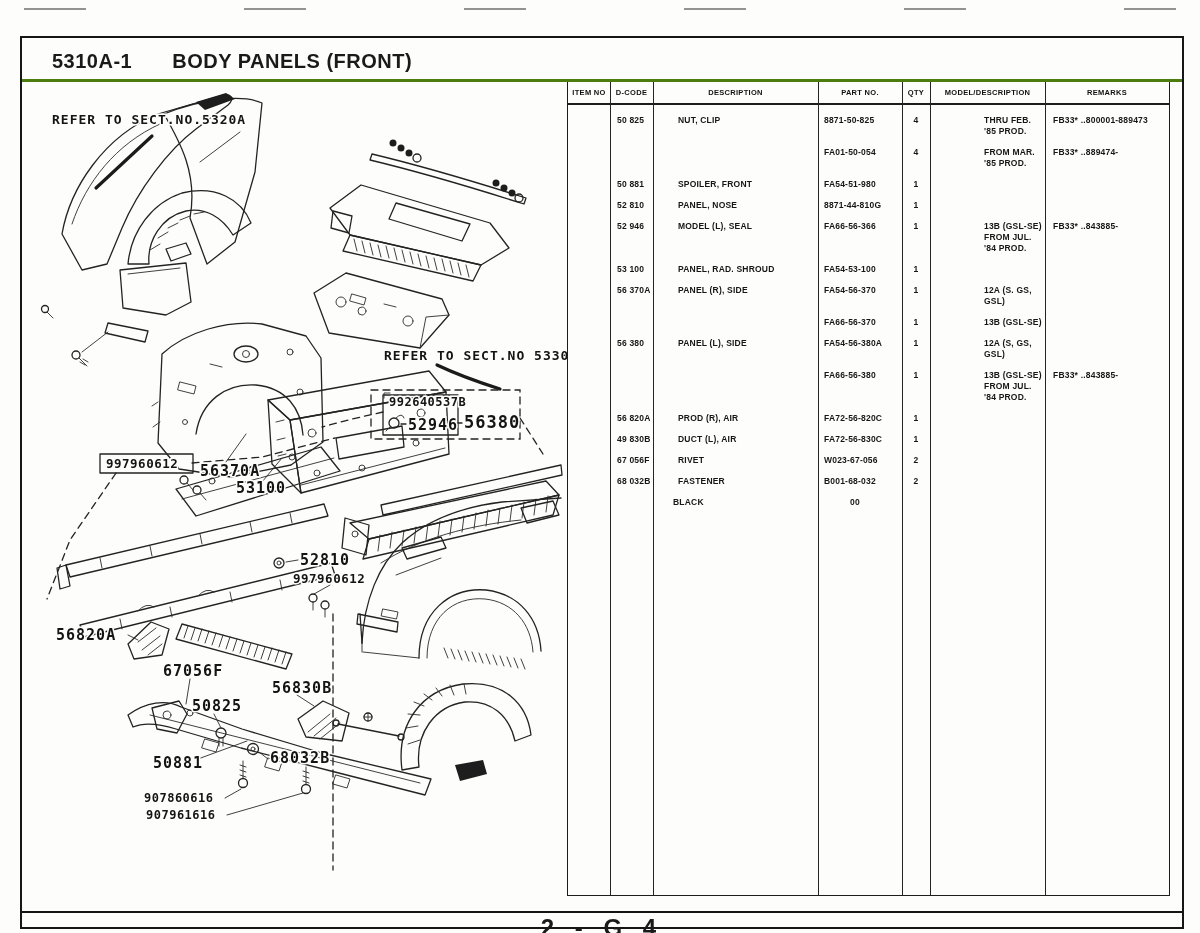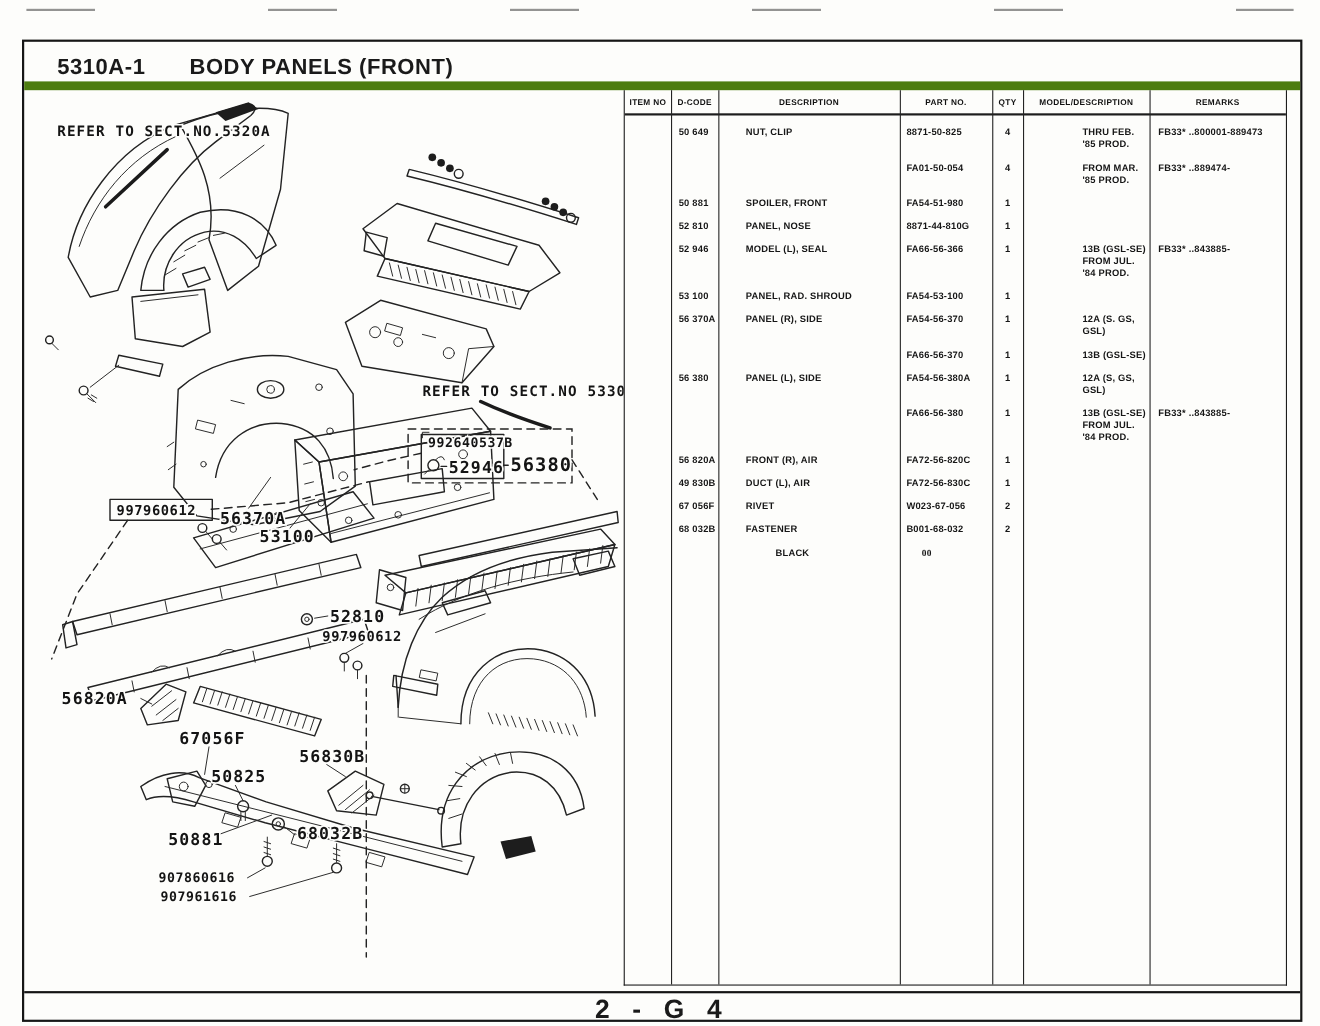--- a/index.html
+++ b/index.html
@@ -3,47 +3,47 @@
 <meta charset="utf-8">
 <style>
   html,body{margin:0;padding:0;background:#ffffff;}
   .canvas{position:relative;width:1200px;height:933px;background:#fdfdfb;overflow:hidden;
           font-family:"Liberation Sans",sans-serif;color:#1a1a1a;}
   .artifact{position:absolute;top:8px;left:24px;width:1152px;height:2px;opacity:.5;
             background:repeating-linear-gradient(90deg,#2a2a2a 0 62px,transparent 62px 220px);}
   .speck{position:absolute;left:38px;top:875px;width:3px;height:3px;background:#444;border-radius:50%;}
   .sheet{position:absolute;left:20px;top:36px;width:1164px;height:893px;box-sizing:border-box;
          border:2px solid #161616;background:#fdfdfb;}
-  .titlebar{height:44px;box-sizing:border-box;border-bottom:8px solid #4d7c0f;
+  .titlebar{height:44px;box-sizing:border-box;border-bottom:3px solid #4d7c0f;
             padding:12px 0 0 30px;white-space:nowrap;}
   .title-code{font-size:20px;font-weight:700;letter-spacing:.5px;margin-right:40px;}
   .title-text{font-size:20px;font-weight:700;letter-spacing:.5px;}
   .main{position:absolute;top:44px;left:0;right:0;bottom:31px;}
   .diagram-wrap{position:absolute;left:0;top:0;width:545px;height:817px;text-align:center;}
   
   .ptable{position:absolute;left:545px;top:0;width:603px;height:100%;box-sizing:border-box;
           border:1.5px solid #1d1d1d;border-top:none;}
   .vl{position:absolute;top:0;bottom:0;width:1px;background:#242424;}
   .thead{display:grid;grid-template-columns:42px 43px 165px 84px 28px 115px 1fr;
          height:23px;box-sizing:border-box;border-bottom:2px solid #1d1d1d;align-items:center;}
   .thead .hcell{font-size:7.5px;font-weight:700;text-align:center;letter-spacing:.3px;color:#111;}
   .tbody{padding-top:5px;}
   .trow{display:grid;grid-template-columns:42px 43px 165px 84px 28px 115px 1fr;
         padding:5px 0;font-size:8.5px;font-weight:700;line-height:11px;color:#161616;letter-spacing:.2px;}
   .c{white-space:pre-line;}
   .c.dcode{padding-left:7px;}
   .c.desc{padding-left:25px;}
-  .c.desc.indent{padding-left:20px;margin-left:32px;}
+  .c.desc.indent{padding-left:20px;}
   .c.part{padding-left:6px;}
-  .c.part.shift{padding-left:20px;font-family:Liberation Serif, serif;}
+  .c.part.shift{padding-left:32px;}
   .c.qty{text-align:center;}
   .c.model{padding-left:6px;margin-left:48px;}
   .c.remarks{padding-left:8px;}
   
-  .footer{position:absolute;left:0;right:0;bottom:0;height:26px;box-sizing:border-box;
+  .footer{position:absolute;left:0;right:0;bottom:0;height:16px;box-sizing:border-box;
           border-top:2px solid #141414;text-align:center;}
   .footer-text{font-size:24px;font-weight:700;letter-spacing:7px;line-height:30px;}
   
   svg .ink{stroke:#232323;stroke-width:1.3;fill:none;stroke-linecap:round;stroke-linejoin:round;}
   svg .thin{stroke:#2b2b2b;stroke-width:.9;fill:none;stroke-linecap:round;}
   svg .bold{stroke:#1b1b1b;stroke-width:3.2;fill:none;stroke-linecap:round;}
   svg .fill{fill:#1d1d1d;stroke:none;}
   svg .dash{stroke:#232323;stroke-width:1.3;fill:none;stroke-dasharray:7 5;stroke-linecap:round;}
   svg text{fill:#141414;stroke:#fdfdfb;stroke-width:3;paint-order:stroke;
            font-family:"DejaVu Sans Mono",monospace;}
@@ -294,21 +294,21 @@
           <div class="hcell">DESCRIPTION</div>
           <div class="hcell">PART NO.</div>
           <div class="hcell">QTY</div>
           <div class="hcell">MODEL/DESCRIPTION</div>
           <div class="hcell">REMARKS</div>
         </div>
 
         <div class="tbody">
           <div class="trow">
             <div class="c"></div>
-            <div class="c dcode">50 649</div>
+            <div class="c dcode">50 825</div>
             <div class="c desc">NUT, CLIP</div>
             <div class="c part">8871-50-825</div>
             <div class="c qty">4</div>
             <div class="c model">THRU FEB. '85 PROD.</div>
             <div class="c remarks">FB33* ..800001-889473</div>
           </div>
           <div class="trow">
             <div class="c"></div>
             <div class="c dcode"></div>
             <div class="c desc"></div>
@@ -387,21 +387,21 @@
             <div class="c desc"></div>
             <div class="c part">FA66-56-380</div>
             <div class="c qty">1</div>
             <div class="c model">13B (GSL-SE)
 FROM JUL. '84 PROD.</div>
             <div class="c remarks">FB33* ..843885-</div>
           </div>
           <div class="trow">
             <div class="c"></div>
             <div class="c dcode">56 820A</div>
-            <div class="c desc">FRONT (R), AIR</div>
+            <div class="c desc">PROD (R), AIR</div>
             <div class="c part">FA72-56-820C</div>
             <div class="c qty">1</div>
             <div class="c model"></div>
             <div class="c remarks"></div>
           </div>
           <div class="trow">
             <div class="c"></div>
             <div class="c dcode">49 830B</div>
             <div class="c desc">DUCT (L), AIR</div>
             <div class="c part">FA72-56-830C</div>

